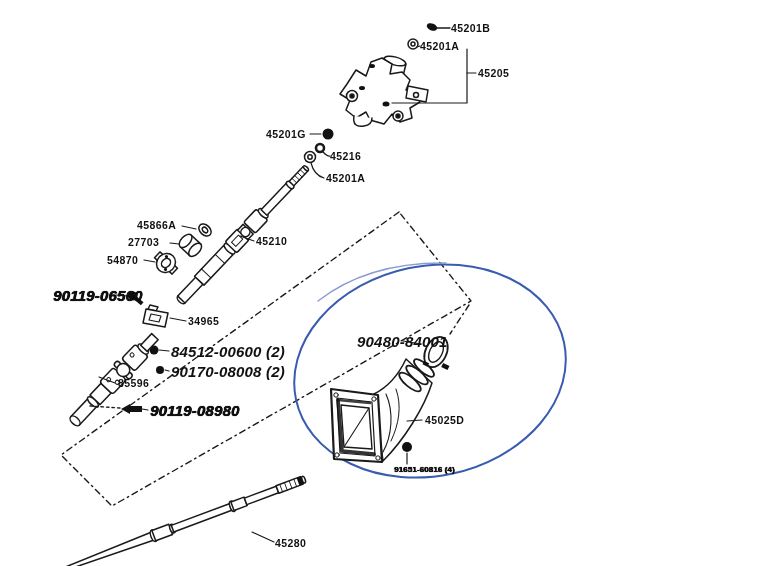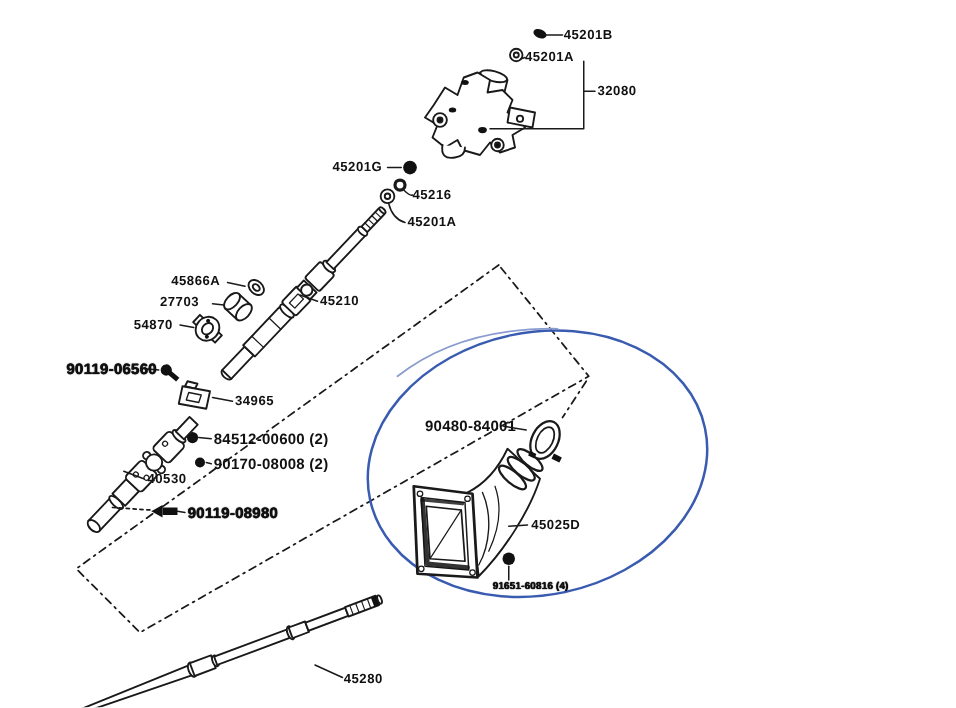--- a/index.html
+++ b/index.html
@@ -1,21 +1,21 @@
 <!DOCTYPE html>
 <html><head>
 <meta charset="utf-8">
 <style>
   html,body{margin:0;padding:0;background:#fff;}
   .stage{position:relative;width:765px;height:566px;background:#ffffff;overflow:hidden;
          font-family:"Liberation Sans",sans-serif;}
   .art{position:absolute;left:0;top:0;}
   .lbl{position:absolute;transform:translateY(-50%);font:700 10.5px "Liberation Sans",sans-serif;
        color:#111;white-space:nowrap;letter-spacing:.4px;}
-  .sm{font-size:12px;letter-spacing:.2px;}
+  .sm{font-size:15px;letter-spacing:.2px;font-style:italic;}
   .xs{font-size:8px;letter-spacing:.1px;padding-left:20px;}
   .smear{text-shadow:0 0 .9px #000, .4px 0 .6px #000;}
 </style>
 </head>
 <body>
 
 <div class="stage">
 
 <svg class="art" width="765" height="566" viewBox="0 0 765 566" fill="none" stroke="#1a1a1a" stroke-width="1.5" stroke-linecap="round" stroke-linejoin="round">
 
@@ -222,31 +222,31 @@
       <path d="M234,-4 L234,4 M239,-4 L239,4 M244,-4 L244,4 M249,-4 L249,4" stroke-width=".9"></path>
       <rect x="252" y="-4" width="5" height="8" fill="#111" stroke="none"></rect>
       <ellipse cx="258" cy="0" rx="1.5" ry="3.5"></ellipse>
     </g>
     <path d="M252,532 L274,542" stroke-width="1.2"></path>
   </g>
 </svg>
 
   <div class="lbl" style="left:451px;top:28px">45201B</div>
   <div class="lbl" style="left:420px;top:46px">45201A</div>
-  <div class="lbl" style="left:478px;top:73px">32080</div>
+  <div class="lbl" style="left:478px;top:73px">45205</div>
   <div class="lbl" style="left:266px;top:134px">45201G</div>
   <div class="lbl" style="left:330px;top:156px">45216</div>
   <div class="lbl" style="left:326px;top:178px">45201A</div>
   <div class="lbl" style="left:137px;top:225px">45866A</div>
   <div class="lbl" style="left:128px;top:242px">27703</div>
   <div class="lbl" style="left:107px;top:260px">54870</div>
   <div class="lbl" style="left:256px;top:241px">45210</div>
   <div class="lbl sm smear" style="left:53px;top:295px">90119-06560</div>
   <div class="lbl" style="left:188px;top:321px">34965</div>
   <div class="lbl sm" style="left:171px;top:351px">84512-00600 (2)</div>
   <div class="lbl sm" style="left:171px;top:371px">90170-08008 (2)</div>
-  <div class="lbl" style="left:118px;top:383px">40530</div>
+  <div class="lbl" style="left:118px;top:383px">85596</div>
   <div class="lbl sm smear" style="left:150px;top:410px">90119-08980</div>
-  <div class="lbl sm" style="left:340px;top:341px">90480-84001</div>
+  <div class="lbl sm" style="left:357px;top:341px">90480-84001</div>
   <div class="lbl" style="left:425px;top:420px">45025D</div>
   <div class="lbl xs smear" style="left:374px;top:469px">91651-60816 (4)</div>
   <div class="lbl" style="left:275px;top:543px">45280</div>
 </div>
 
 </body></html>

